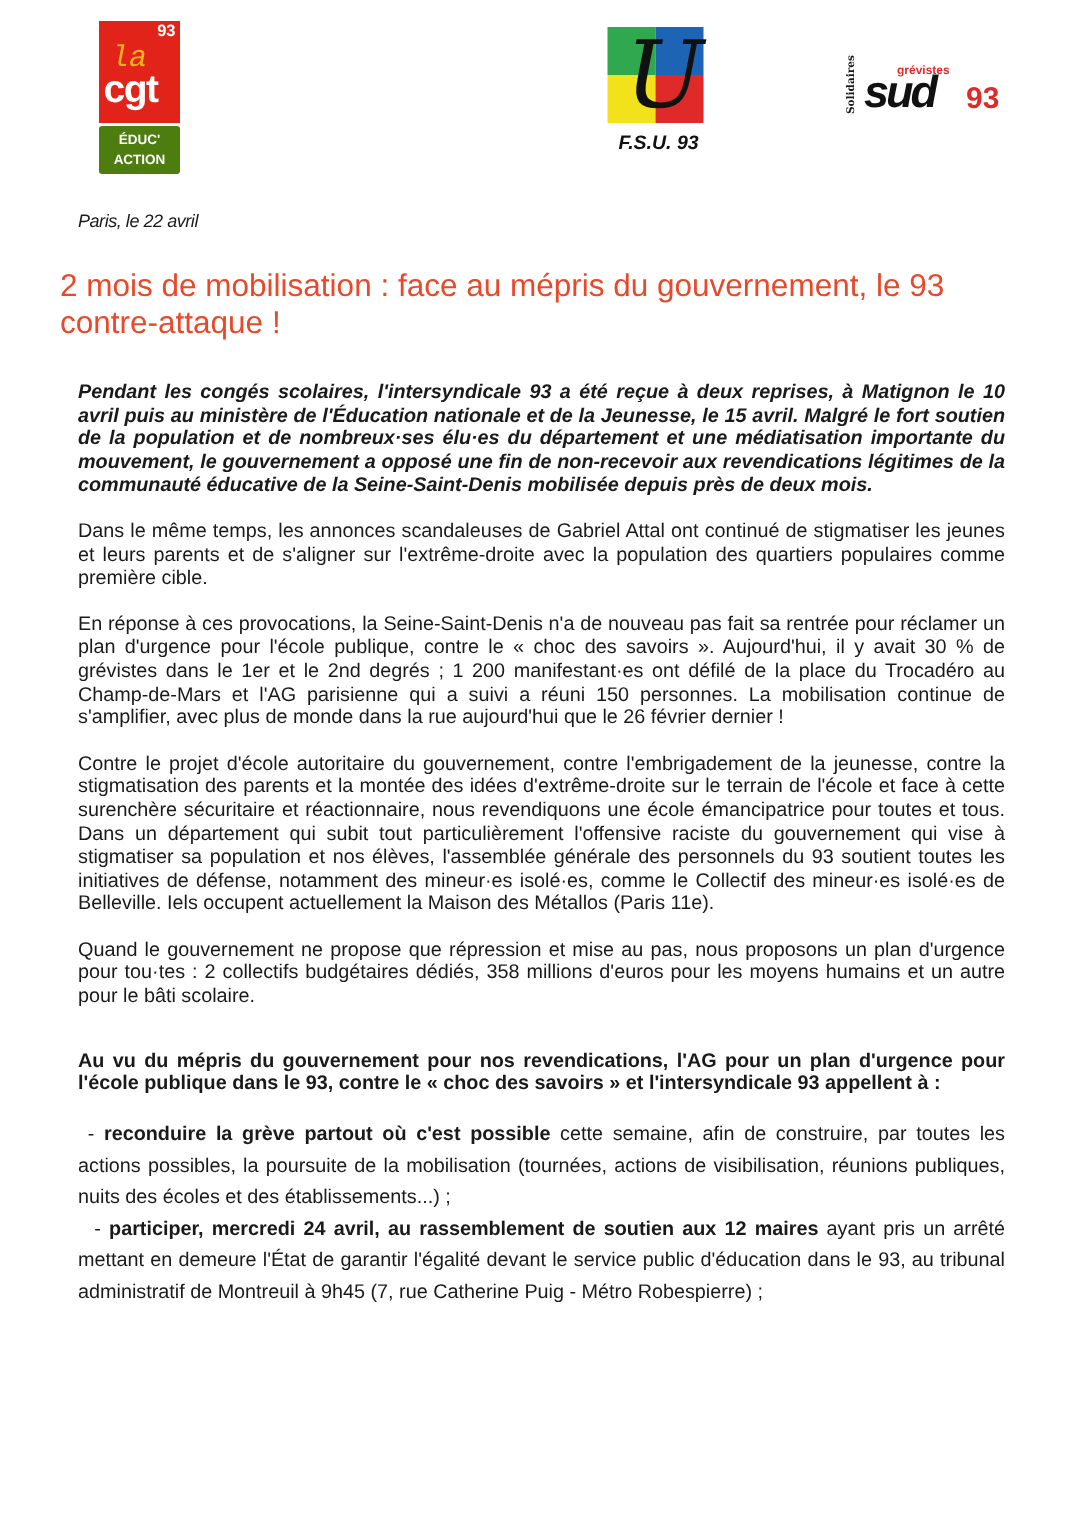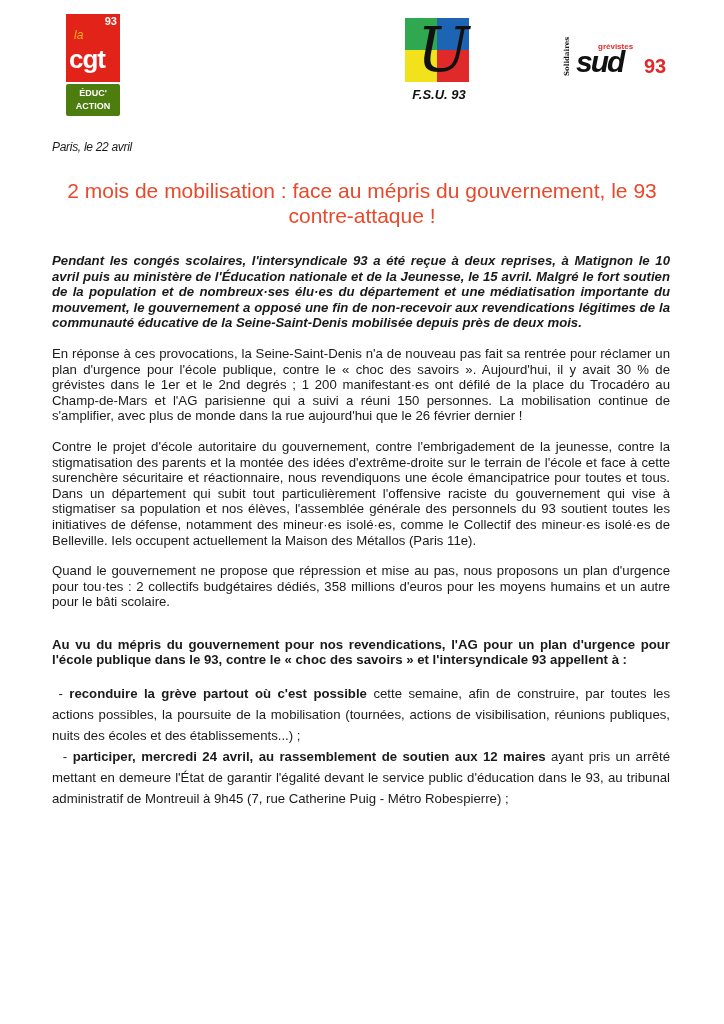--- a/index.html
+++ b/index.html
@@ -4,21 +4,21 @@
 <style>
   html, body { margin: 0; padding: 0; background: #ffffff; }
   body { width: 724px; height: 1024px; position: relative; overflow: hidden;
          font-family: "Liberation Sans", sans-serif; color: #1a1a1a; }
   .logos { position: absolute; top: 0; left: 0; width: 724px; height: 125px; }
   .logo { position: absolute; }
   
   .cgt { left: 66px; top: 14px; width: 54px; height: 105px; }
   .cgt-red { position: absolute; left: 0; top: 0; width: 54px; height: 68px; background: #e2231a; }
   .cgt-93 { position: absolute; right: 3px; top: 1px; color: #fff; font-weight: bold; font-size: 11px; }
-  .cgt-la { position: absolute; left: 8px; top: 14px; color: #f6b21a; font-style: italic; font-family: Liberation Sans, sans-serif; font-size: 12px; }
+  .cgt-la { position: absolute; left: 8px; top: 14px; color: #f6b21a; font-style: italic; font-family: Liberation Mono, monospace; font-size: 20px; }
   .cgt-word { position: absolute; left: 3px; top: 30px; color: #fff; font-weight: bold; font-size: 26px; letter-spacing: -1px; }
   .cgt-educ { position: absolute; left: 0; top: 70px; width: 54px; height: 32px; background: #4d7c0f; color: #fff; font-size: 9px; font-weight: bold; text-align: center; line-height: 13px; padding-top: 3px; box-sizing: border-box; border-radius: 2px; }
   
   .cnt { left: 222px; top: 25px; width: 70px; height: 85px; text-align: center; }
   .cnt-circle { width: 60px; height: 60px; border: 2px solid #111; border-radius: 50%; margin: 0 auto; position: relative; box-sizing: border-box; }
   .cnt-cat { position: absolute; left: 12px; top: 6px; width: 34px; height: 46px; background: #111; border-radius: 40% 40% 10% 10%; }
   .cnt-txt { position: absolute; left: 16px; top: 16px; color: #fff; font-weight: bold; font-size: 11px; }
   .cnt-tail { position: absolute; right: -8px; top: -6px; width: 10px; height: 30px; background: #111; border-radius: 50% 50% 0 0; transform: rotate(20deg); }
   .cnt-label { font-size: 6px; font-weight: bold; font-style: italic; margin-top: 5px; white-space: nowrap; }
   
@@ -32,21 +32,21 @@
   .fsu-u { position: absolute; left: 12px; top: 0; font-family: "DejaVu Serif", serif; font-style: italic; font-size: 62px; line-height: 64px; color: #111; }
   .fsu-label { font-weight: bold; font-style: italic; font-size: 13px; text-align: center; margin-top: 5px; color: #111; }
   
   .sud { left: 562px; top: 40px; width: 115px; height: 40px; }
   .sud-solid { position: absolute; left: 0; top: 2px; font-size: 7px; font-weight: bold; transform: rotate(-90deg); transform-origin: left top; top: 36px; font-family: "DejaVu Serif", serif; }
   .sud-edu { position: absolute; left: 36px; top: 2px; color: #e02a2a; font-size: 8px; font-weight: bold; }
   .sud-word { position: absolute; left: 14px; top: 6px; font-size: 30px; font-weight: bold; font-style: italic; color: #111; letter-spacing: -2px; line-height: 32px; }
   .sud-93 { position: absolute; left: 82px; top: 15px; color: #e02a2a; font-size: 20px; font-weight: bold; }
 
   .date { position: absolute; left: 52px; top: 140px; font-size: 12px; font-weight: normal; font-style: italic; letter-spacing: -0.3px; }
-  .title { position: absolute; left: 40px; top: 178px; width: 644px; text-align: center; color: #e8492a; font-size: 21px; line-height: 25px; }
+  .title { position: absolute; left: 40px; top: 178px; width: 644px; color: #e8492a; font-size: 21px; line-height: 25px; }
   .content { position: absolute; left: 52px; top: 253px; width: 618px; font-size: 13.2px; line-height: 15.6px; text-align: justify; }
   .content p { margin: 0 0 15px 0; }
   .lead { font-weight: bold; font-style: italic; }
   .call { font-weight: bold; margin-top: 27px !important; }
   .action { margin: 0 0 0 0 !important; line-height: 21px; }
   .action b { font-weight: bold; }
   .actions { margin-top: 12px; }
 </style>
 </head>
 <body>
@@ -83,20 +83,21 @@
     <span class="sud-93">93</span>
   </div>
 </div>
 
 <div class="date">Paris, le 22 avril</div>
 
 <h1 class="title" style="margin:0;font-weight:normal;">2 mois de mobilisation : face au mépris du gouvernement, le 93 contre-attaque !</h1>
 
 <div class="content">
   <p class="lead">Pendant les congés scolaires, l'intersyndicale 93 a été reçue à deux reprises, à Matignon le 10 avril puis au ministère de l'Éducation nationale et de la Jeunesse, le 15 avril. Malgré le fort soutien de la population et de nombreux·ses élu·es du département et une médiatisation importante du mouvement, le gouvernement a opposé une fin de non-recevoir aux revendications légitimes de la communauté éducative de la Seine-Saint-Denis mobilisée depuis près de deux mois.</p>
+  <p>Dans le même temps, les annonces scandaleuses de Gabriel Attal ont continué de stigmatiser les jeunes et leurs parents et de s'aligner sur l'extrême-droite avec la population des quartiers populaires comme première cible.</p>
   <p>En réponse à ces provocations, la Seine-Saint-Denis n'a de nouveau pas fait sa rentrée pour réclamer un plan d'urgence pour l'école publique, contre le « choc des savoirs ». Aujourd'hui, il y avait 30 % de grévistes dans le 1er et le 2nd degrés ; 1 200 manifestant·es ont défilé de la place du Trocadéro au Champ-de-Mars et l'AG parisienne qui a suivi a réuni 150 personnes. La mobilisation continue de s'amplifier, avec plus de monde dans la rue aujourd'hui que le 26 février dernier !</p>
   <p>Contre le projet d'école autoritaire du gouvernement, contre l'embrigadement de la jeunesse, contre la stigmatisation des parents et la montée des idées d'extrême-droite sur le terrain de l'école et face à cette surenchère sécuritaire et réactionnaire, nous revendiquons une école émancipatrice pour toutes et tous. Dans un département qui subit tout particulièrement l'offensive raciste du gouvernement qui vise à stigmatiser sa population et nos élèves, l'assemblée générale des personnels du 93 soutient toutes les initiatives de défense, notamment des mineur·es isolé·es, comme le Collectif des mineur·es isolé·es de Belleville. Iels occupent actuellement la Maison des Métallos (Paris 11e).</p>
   <p>Quand le gouvernement ne propose que répression et mise au pas, nous proposons un plan d'urgence pour tou·tes : 2 collectifs budgétaires dédiés, 358 millions d'euros pour les moyens humains et un autre pour le bâti scolaire.</p>
   <p class="call">Au vu du mépris du gouvernement pour nos revendications, l'AG pour un plan d'urgence pour l'école publique dans le 93, contre le   « choc des savoirs » et l'intersyndicale 93 appellent à :</p>
   <div class="actions">
     <p class="action"><span style="white-space:pre"> - </span><b>reconduire la grève partout où c'est possible</b><span> cette semaine, afin de construire, par toutes les actions possibles, la poursuite de la mobilisation (tournées, actions de visibilisation, réunions publiques, nuits des écoles et des établissements...) ;</span></p>
     <p class="action"><span style="white-space:pre">  - </span><b>participer, mercredi 24 avril, au rassemblement de soutien aux 12 maires</b><span> ayant pris un arrêté mettant en demeure l'État de garantir l'égalité devant le service public d'éducation dans le 93, au tribunal administratif de Montreuil à 9h45 (7, rue Catherine Puig - Métro Robespierre) ;</span></p>
   </div>
 </div>
 

